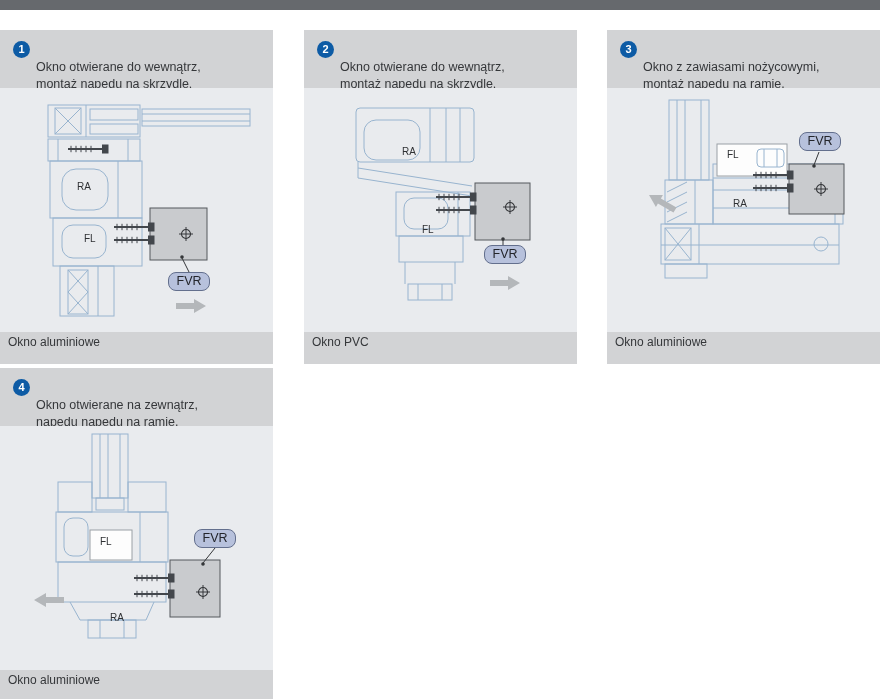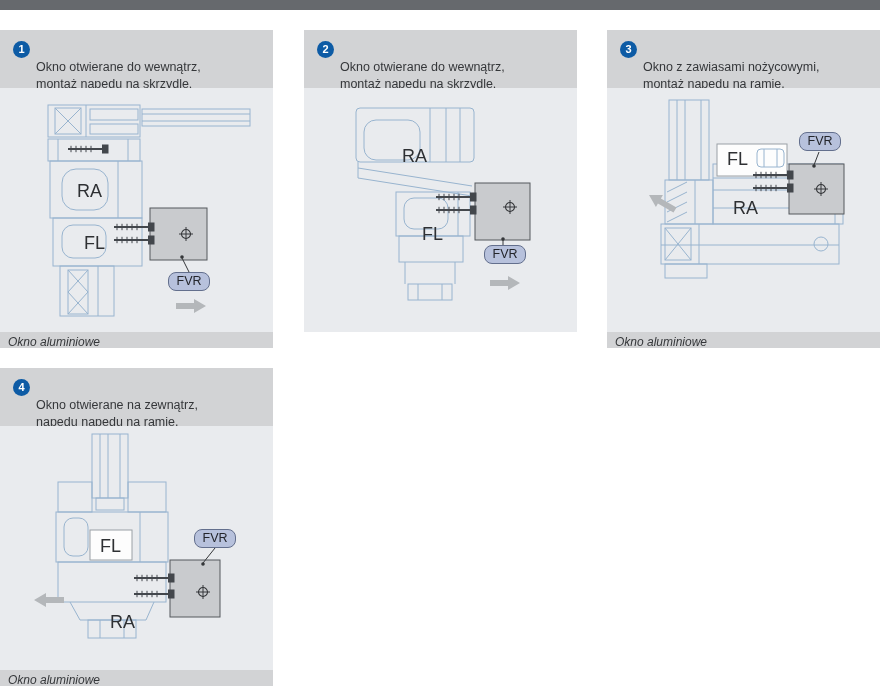--- a/index.html
+++ b/index.html
@@ -17,23 +17,23 @@
 
   .panel-header { height:58px; background:var(--header-bg,#d2d3d5); display:flex; align-items:flex-start; gap:6px; padding:10px 8px 0 13px; }
   .badge { flex:0 0 auto; width:17px; height:17px; border-radius:50%; background:var(--badge,#0d5ba5);
            color:#fff; font-size:11px; font-weight:bold; text-align:center; line-height:17px; margin-top:1px; }
   .panel-title { font-size:12.5px; line-height:1.35; white-space:pre-line; padding-top:1px;margin-top:18px; }
 
   .diagram { position:relative; height:244px; background:var(--diagram-bg,#e9ebee); overflow:hidden; }
   .diagram svg { position:absolute; left:0; top:0; width:273px; height:244px; display:block; }
   .profile { stroke:var(--line,#98b4cf); }
 
-  .panel-caption { height:16px; background:var(--header-bg,#d2d3d5); font-size:12px; padding:3px 0 0 8px;font-style:italic; }
-
-  .lbl { position:absolute; font-size:18px; color:#2e3033; }
+  .panel-caption { height:32px; background:var(--header-bg,#d2d3d5); font-size:12px; padding:3px 0 0 8px; }
+
+  .lbl { position:absolute; font-size:10px; color:#2e3033; }
   .fvr { position:absolute; width:42px; height:19px; background:var(--fvr-bg,#b7c1dc); border:1px solid #636f8d;
          border-radius:8px; font-size:12.5px; color:#23252b; text-align:center; line-height:17px; }
 
   .p1-ra{left:77px;top:93px}  .p1-fl{left:84px;top:145px}  .p1-fvr{left:168px;top:184px}
   .p2-ra{left:98px;top:58px}  .p2-fl{left:118px;top:136px} .p2-fvr{left:180px;top:157px}
   .p3-fl{left:120px;top:61px} .p3-ra{left:126px;top:110px} .p3-fvr{left:192px;top:44px}
   .p4-fl{left:100px;top:110px}.p4-ra{left:110px;top:186px} .p4-fvr{left:194px;top:103px}
 </style>
 </head>
 <body>
@@ -144,20 +144,21 @@
         <line x1="199" y1="152" x2="199" y2="158" stroke="#35373a"></line>
         <circle cx="199" cy="151" r="1.8" fill="#35373a"></circle>
         <g transform="translate(186,195)">
             <use href="#arrow-right"></use>
           </g>
       </svg>
       <span class="lbl p2-ra">RA</span>
       <span class="lbl p2-fl">FL</span>
       <span class="fvr p2-fvr">FVR</span>
     </div>
+    <footer class="panel-caption">Okno PVC</footer>
   </section>
 
   <section class="panel panel-3">
     <header class="panel-header">
       <span class="badge">3</span>
       <p class="panel-title">Okno z zawiasami nożycowymi,
 montaż napędu na ramie.</p>
     </header>
     <div class="diagram">
       <svg viewBox="0 0 273 244">

